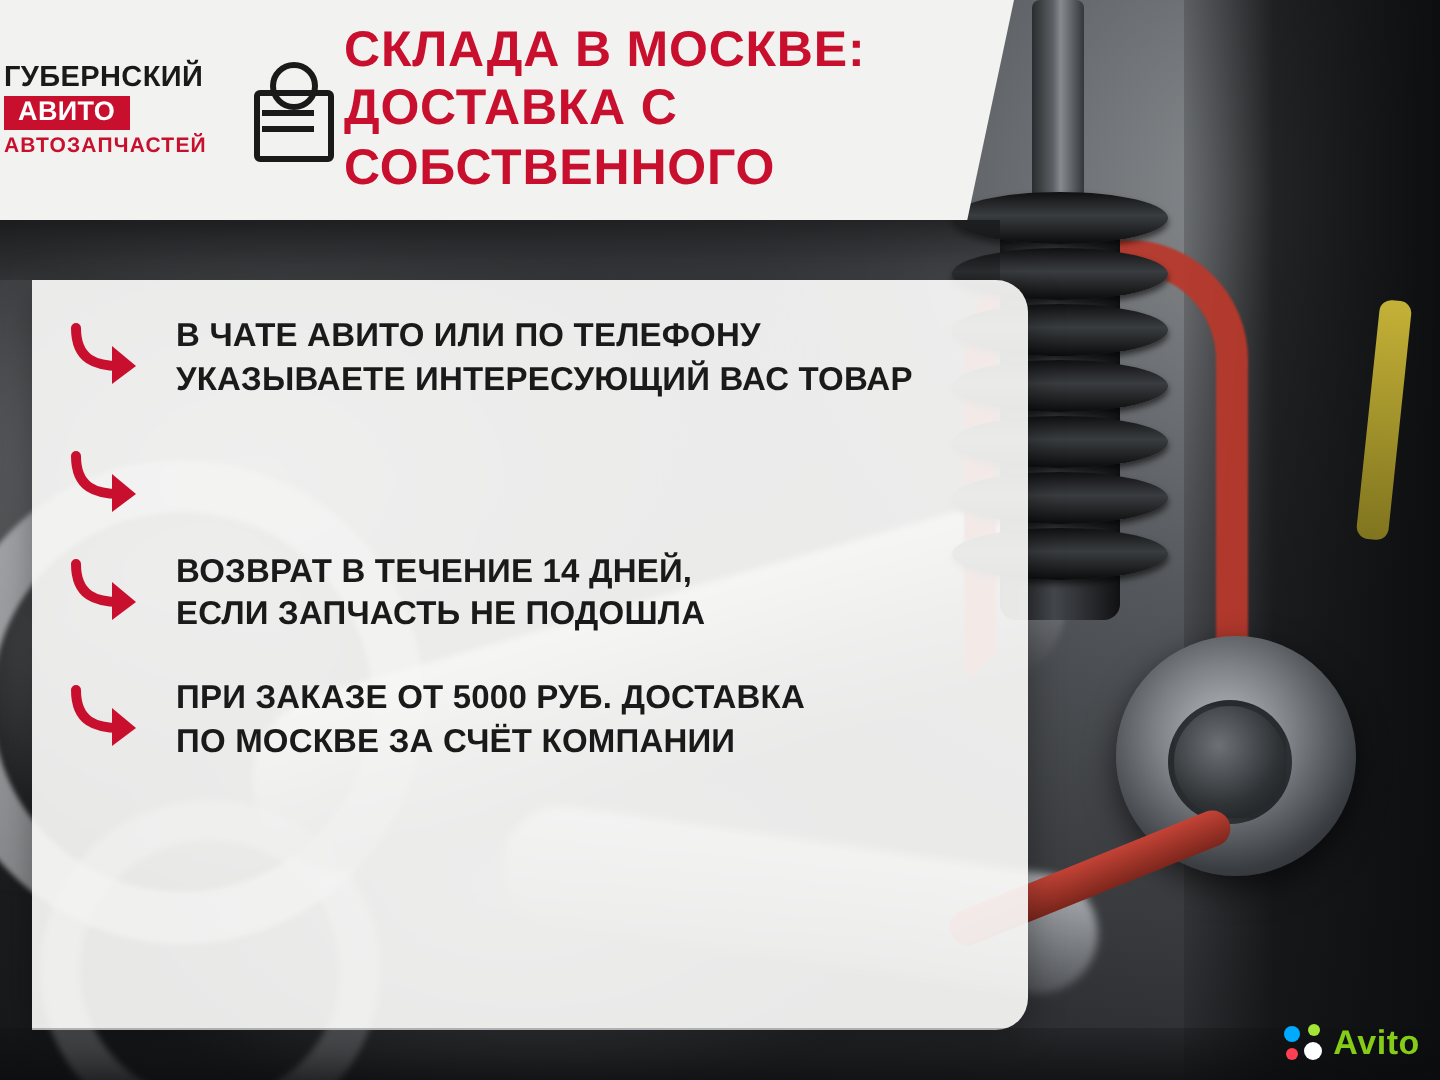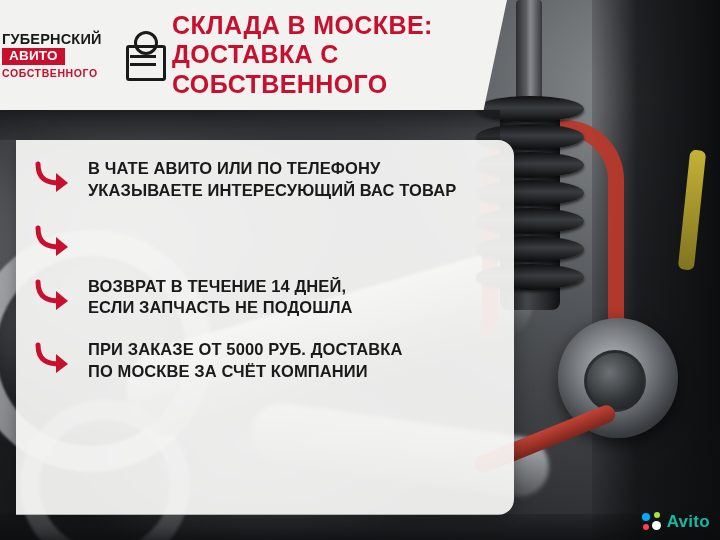--- a/index.html
+++ b/index.html
@@ -314,21 +314,21 @@
     border-radius: 50%;
     display: block;
   }
   .ad1 { width: 8px; height: 8px; left: 0; top: 1px; background: #00aaff; }
   .ad2 { width: 6px; height: 6px; left: 12px; top: 0; background: #a3e635; }
   .ad3 { width: 6px; height: 6px; left: 1px; top: 12px; background: #ff4053; }
   .ad4 { width: 9px; height: 9px; left: 10px; top: 9px; background: #ffffff; }
   .avito-word {
     font-size: 17px;
     font-weight: bold;
-    color: #14b8a6;
+    color: #84cc16;
     letter-spacing: .3px;
   }
 
   
   .bottom-strip {
     position: absolute;
     left: 0; bottom: 0;
     width: 720px; height: 26px;
     background: linear-gradient(180deg, rgba(12,13,15,.25), rgba(10,11,13,.75));
     z-index: 6;
@@ -377,21 +377,21 @@
 
   <div class="top-strip"></div>
 
   <div class="header-wedge"></div>
   <div class="header">
     <div class="header-inner">
       <div class="logo">
         <div class="logo-text">
           <span class="logo-l1">ГУБЕРНСКИЙ</span>
           <span class="logo-l2">АВИТО</span>
-          <span class="logo-l3">СОБСТВЕННОГО</span>
+          <span class="logo-l3">АВТОЗАПЧАСТЕЙ</span>
         </div>
         <div class="logo-mark">
           <div class="lm-cyl"></div>
           <div class="lm-body"></div>
           <div class="lm-line" style="top:26px"></div>
           <div class="lm-line" style="top:34px"></div>
         </div>
       </div>
       <div class="header-title">
         <div class="t-line">СКЛАДА В МОСКВЕ:</div>

